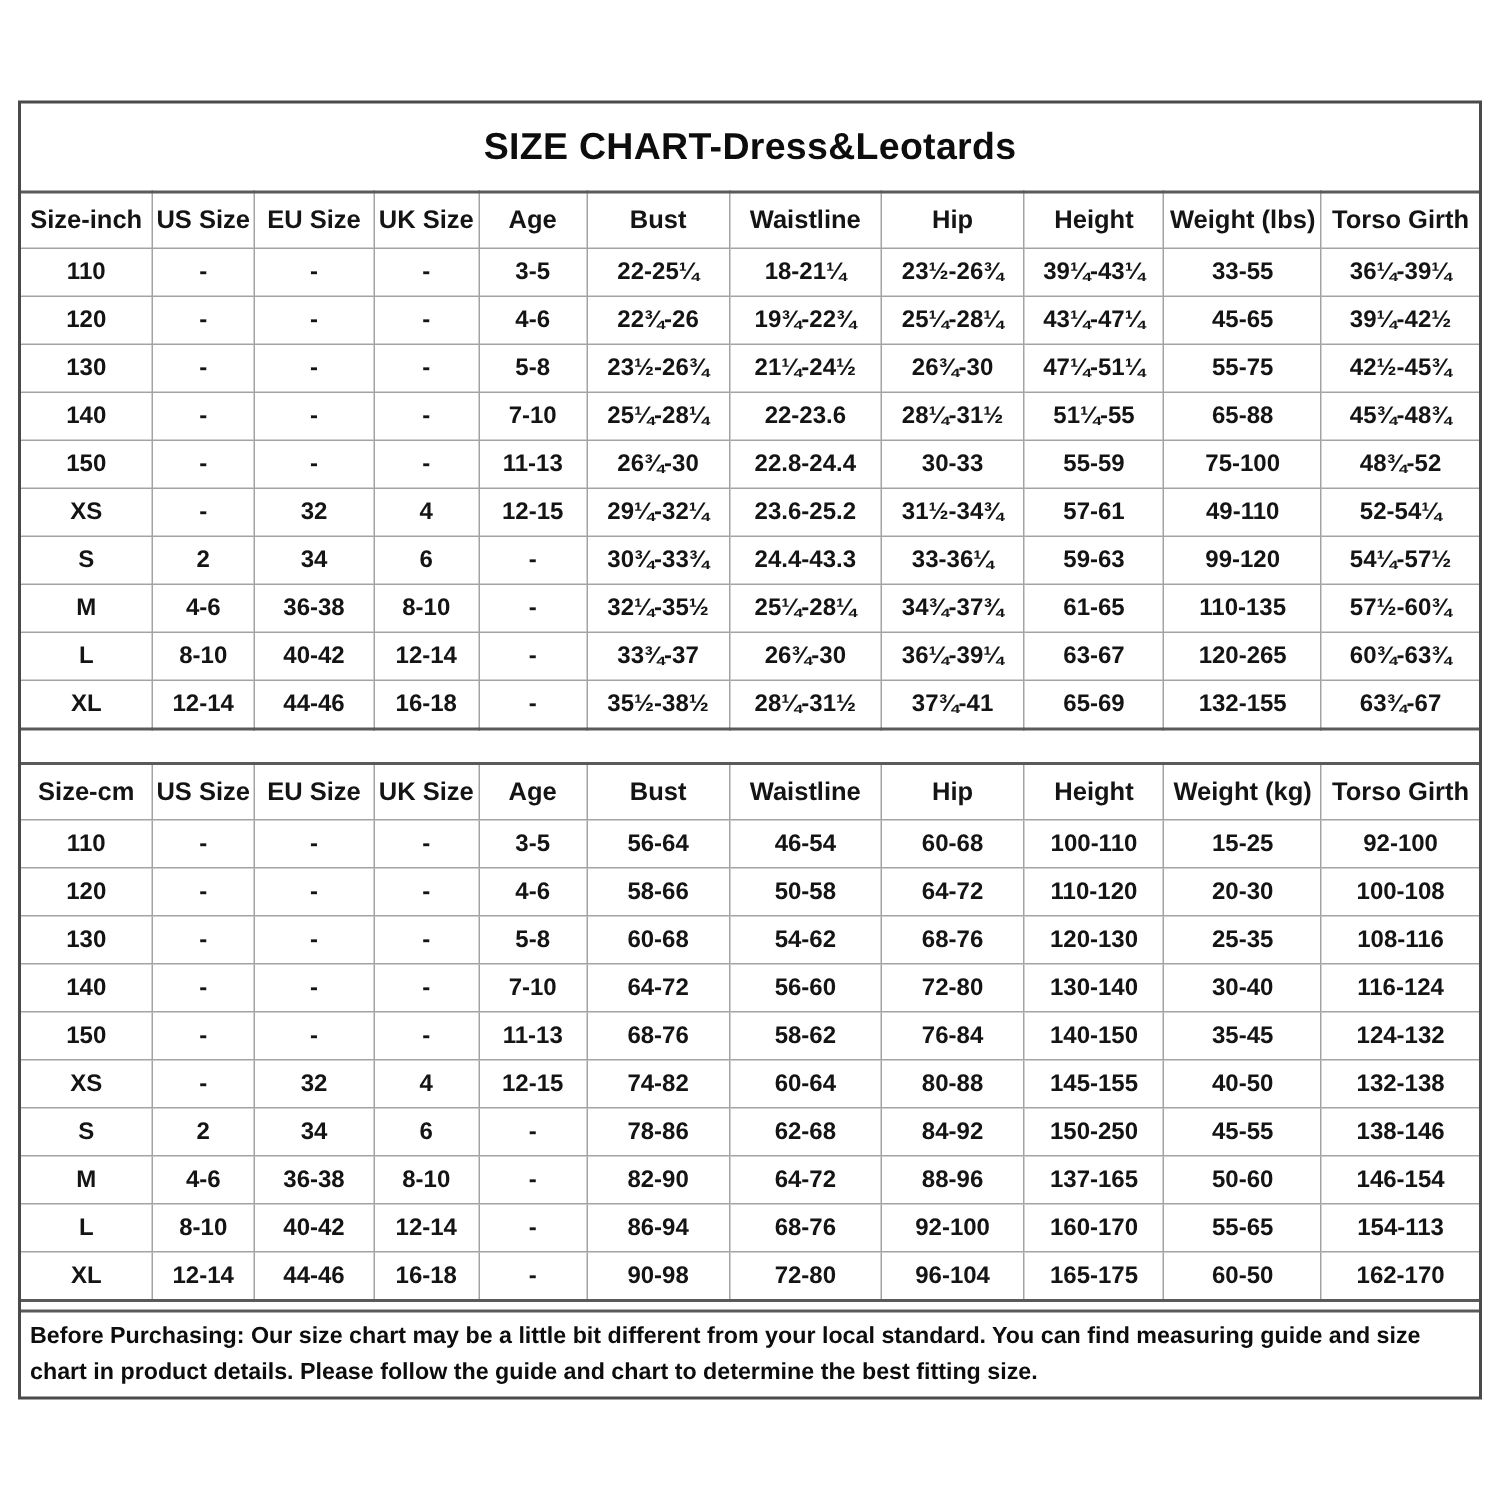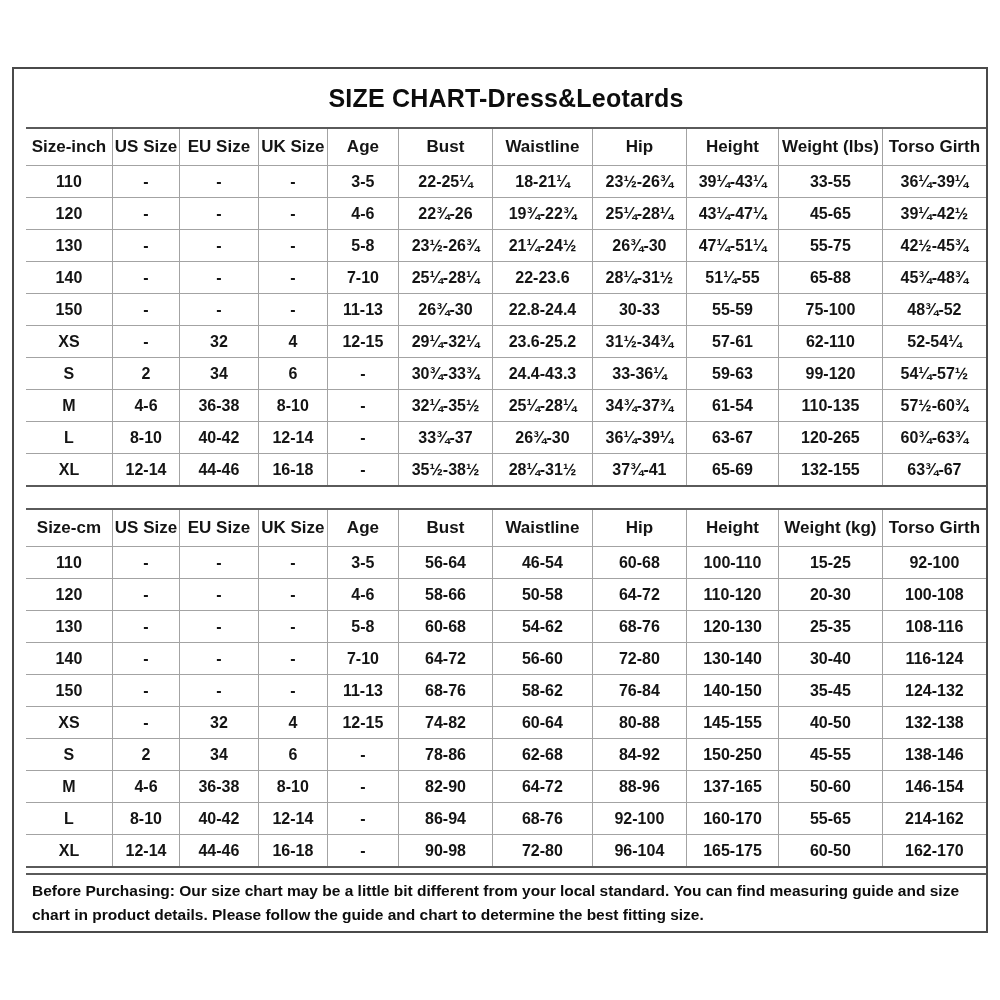--- a/index.html
+++ b/index.html
@@ -11,21 +11,20 @@
     font-family: "Liberation Sans", sans-serif;
   }
   .sheet {
     position: absolute;
     left: 12px;
     top: 67px;
     width: 976px;
     border: 2px solid #4a4a4a;
     background: #ffffff;
     box-sizing: border-box;
-    padding-left: 12px;
   }
   .title-bar {
     height: 58px;
     display: flex;
     align-items: center;
     justify-content: center;
     font-size: 25px;
     font-weight: 700;
     letter-spacing: 0.2px;
     color: #0d0d0d;
@@ -181,21 +180,21 @@
         <tr>
           <td>XS</td>
           <td>-</td>
           <td>32</td>
           <td>4</td>
           <td>12-15</td>
           <td>29¼-32¼</td>
           <td>23.6-25.2</td>
           <td>31½-34¾</td>
           <td>57-61</td>
-          <td>62-110</td>
+          <td>49-110</td>
           <td>52-54¼</td>
         </tr>
         <tr>
           <td>S</td>
           <td>2</td>
           <td>34</td>
           <td>6</td>
           <td>-</td>
           <td>30¾-33¾</td>
           <td>24.4-43.3</td>
@@ -206,21 +205,21 @@
         </tr>
         <tr>
           <td>M</td>
           <td>4-6</td>
           <td>36-38</td>
           <td>8-10</td>
           <td>-</td>
           <td>32¼-35½</td>
           <td>25¼-28¼</td>
           <td>34¾-37¾</td>
-          <td>61-54</td>
+          <td>61-65</td>
           <td>110-135</td>
           <td>57½-60¾</td>
         </tr>
         <tr>
           <td>L</td>
           <td>8-10</td>
           <td>40-42</td>
           <td>12-14</td>
           <td>-</td>
           <td>33¾-37</td>
@@ -386,21 +385,21 @@
           <td>L</td>
           <td>8-10</td>
           <td>40-42</td>
           <td>12-14</td>
           <td>-</td>
           <td>86-94</td>
           <td>68-76</td>
           <td>92-100</td>
           <td>160-170</td>
           <td>55-65</td>
-          <td>214-162</td>
+          <td>154-113</td>
         </tr>
         <tr>
           <td>XL</td>
           <td>12-14</td>
           <td>44-46</td>
           <td>16-18</td>
           <td>-</td>
           <td>90-98</td>
           <td>72-80</td>
           <td>96-104</td>

